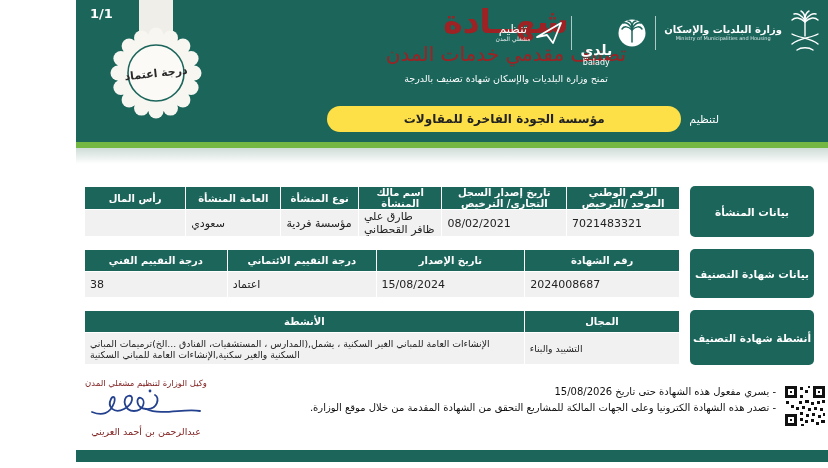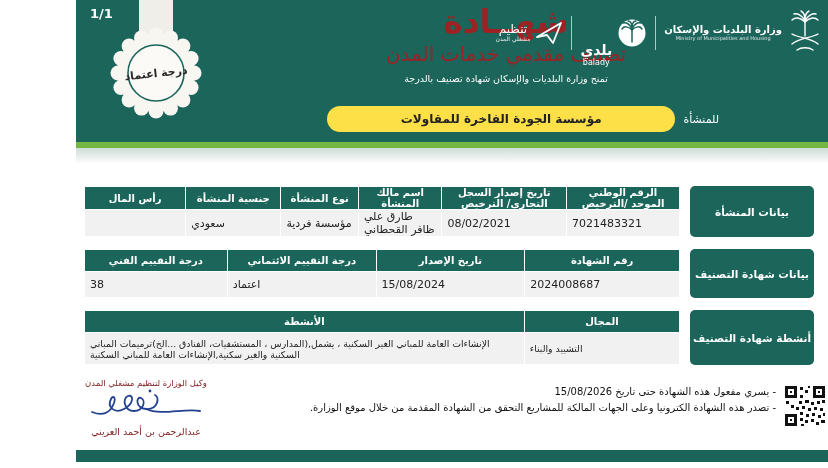--- a/index.html
+++ b/index.html
@@ -90,21 +90,21 @@
       <div class="medal-label">درجة اعتماد</div>
     </div>
 
     <div class="title-block">
       <div class="cert-title">شهــادة</div>
       <div class="cert-subtitle">تصنيف مقدمي خدمات المدن</div>
       <div class="cert-tagline">تمنح وزارة البلديات والإسكان شهادة تصنيف بالدرجة</div>
     </div>
 
     <div class="facility-row">
-      <span class="facility-label">للمنشأة</span>
+      <span class="facility-label">لتنظيم</span>
       <span class="facility-pill">مؤسسة الجودة الفاخرة للمقاولات</span>
     </div>
 
     <div class="logos">
 
       <div class="logo">
         <svg width="36" height="46" viewBox="0 0 36 46" fill="none" stroke="#ffffff" stroke-width="1.4" stroke-linecap="round">
           <path d="M18 12 L18 26"></path>
           <path d="M18 12 C13 7 8 7 5 10"></path>
             <path d="M18 12 C23 7 28 7 31 10"></path>
@@ -170,21 +170,21 @@
             <col style="width:13%">
               <col style="width:16%">
               <col style="width:17%">
           </colgroup>
           <tbody>
               <tr>
             <th>الرقم الوطني الموحد /الترخيص</th>
             <th>تاريخ إصدار السجل التجاري/ الترخيص</th>
             <th>اسم مالك المنشأة</th>
             <th>نوع المنشأة</th>
-            <th>جنسية المنشأة</th>
+            <th>العامة المنشأة</th>
             <th>رأس المال</th>
           </tr>
           <tr>
             <td>7021483321</td>
             <td>08/02/2021</td>
             <td>طارق علي ظافر القحطاني</td>
             <td>مؤسسة فردية</td>
             <td>سعودي</td>
             <td></td>
           </tr>

